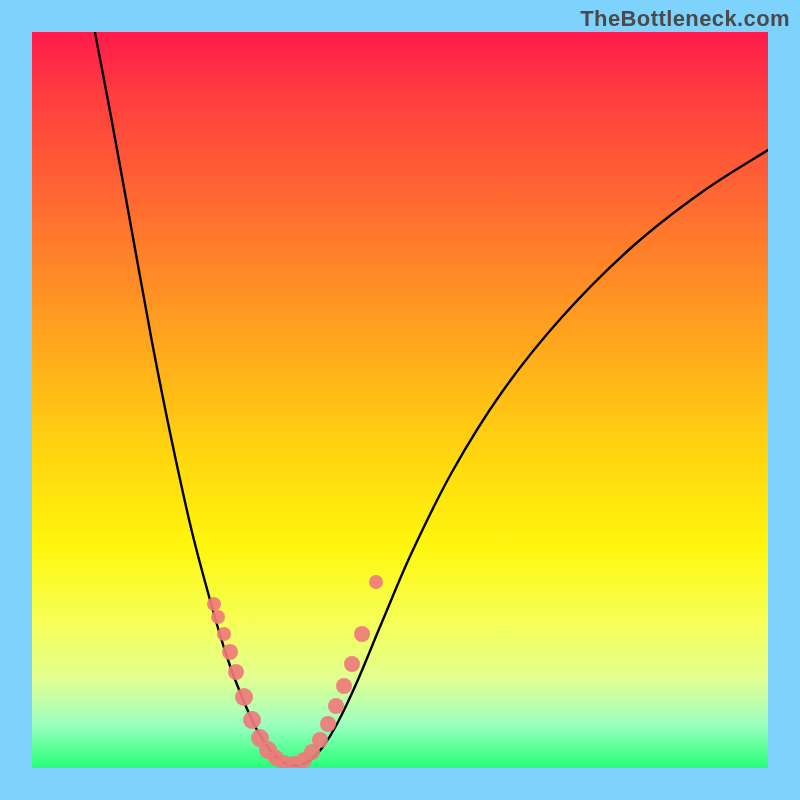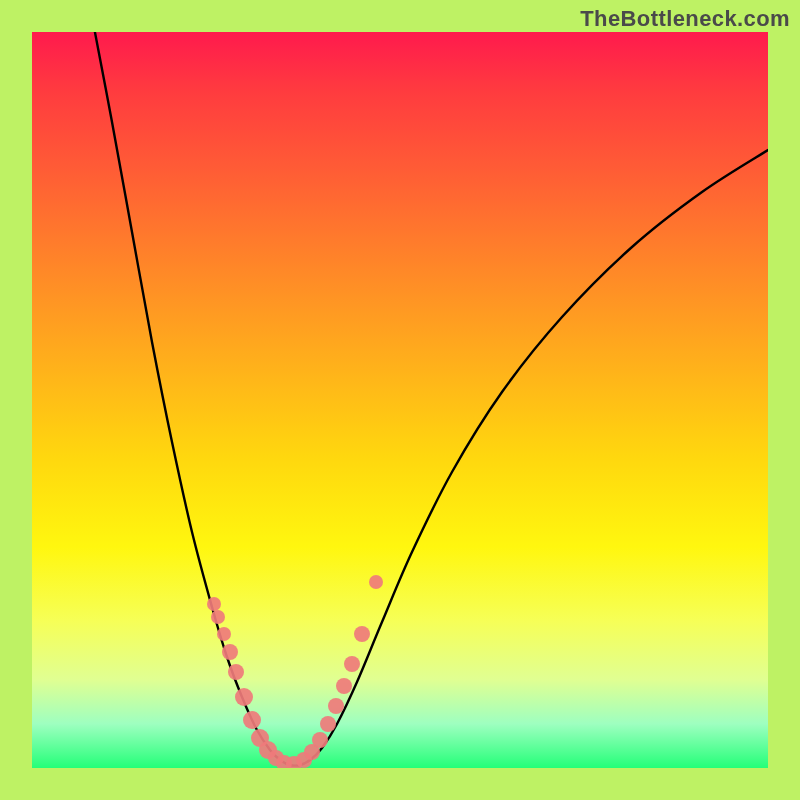--- a/index.html
+++ b/index.html
@@ -10,21 +10,21 @@
     overflow: hidden;
     background: #000;
     font-family: Arial, Helvetica, sans-serif;
   }
   .frame {
     position: absolute;
     top: 0;
     left: 0;
     width: 800px;
     height: 800px;
-    background: #bef264;
+    background: #7dd3fc;
   }
   .plot {
     position: absolute;
     top: 32px;
     left: 32px;
     width: 736px;
     height: 736px;
     overflow: hidden;
   }
   .gradient {

